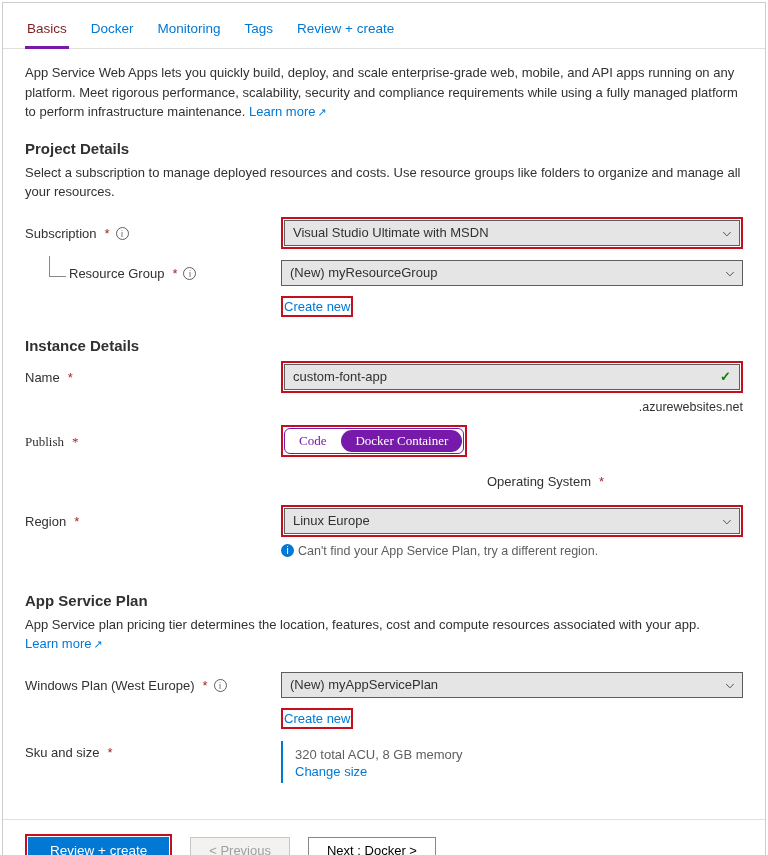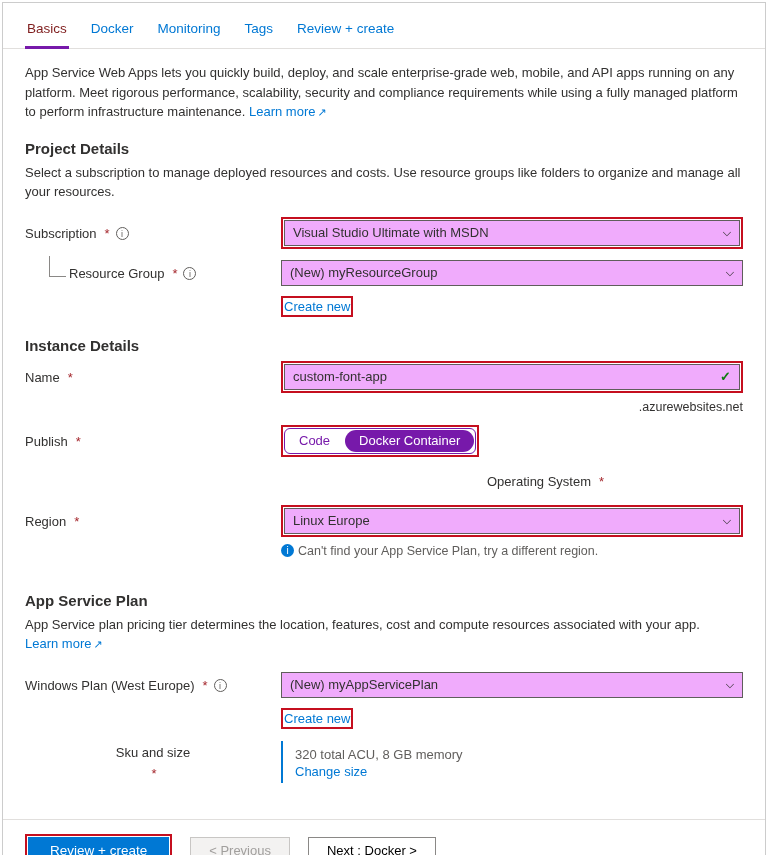--- a/index.html
+++ b/index.html
@@ -44,21 +44,21 @@
 .row { display: flex; align-items: center; margin-bottom: 6px; min-height: 34px; justify-content: flex-end; }
 .label-col { width: 256px; display: flex; align-items: center; gap: 6px; padding-top:2px; }
 .field-col { flex: 1; }
 .req { color: #a4262c; margin-left: 2px; }
 .info-icon {
   display:inline-block; width:13px; height:13px; border:1px solid #605e5c;
   border-radius:50%; font-size:9px; text-align:center; line-height:12px;
   color:#605e5c;
 }
 .select, .textbox {
-  width: 100%; height: 26px; border: 1px solid #605e5c; background:#f0abfc;
+  width: 100%; height: 26px; border: 1px solid #605e5c; background:#e5e5e5;
   padding: 8px 8px; font-size: 13px; display:flex; align-items:center;
   justify-content:space-between;
 }
 .chevron { font-size: 11px; color:#323130; }
 .check { color:#107c10; font-weight:bold; }
 .indent { padding-left: 44px; position:relative; }
 .indent::before {
   content:""; position:absolute; left:24px; top:-8px; width:16px; height:20px;
   border-left:1px solid #8a8886; border-bottom:1px solid #8a8886;
 }
@@ -161,21 +161,21 @@
         <div class="hl">
           <div class="textbox">
             <span>custom-font-app</span>
             <span class="check">✓</span>
           </div>
         </div>
       </div>
     </div>
     <div class="suffix field-under">.azurewebsites.net</div>
 
-    <div class="row" style="margin-top:10px;">
+    <div class="row" style="margin-top:10px;font-family:Liberation Serif, serif;">
       <div class="label-col">
         <span>Publish</span>
         <span class="req">*</span>
       </div>
       <div class="field-col">
         <span class="hl" style="display:inline-block;">
           <div class="pill-group">
             <div class="pill unsel">Code</div>
             <div class="pill sel">Docker Container</div>
           </div>
@@ -233,21 +233,21 @@
         </div>
       </div>
     </div>
     <div class="field-under">
       <span class="hl" style="display:inline-block;">
         <span class="link">Create new</span>
       </span>
     </div>
 
     <div class="row" style="margin-top:12px; align-items:flex-start;">
-      <div class="label-col" style="padding-top:4px;flex-direction:column;">
+      <div class="label-col" style="padding-top:4px;">
         <span>Sku and size</span>
         <span class="req">*</span>
       </div>
       <div class="field-col">
         <div class="sku-block">
           <div class="sku-sub">320 total ACU, 8 GB memory</div>
           <div class="link">Change size</div>
         </div>
       </div>
     </div>

